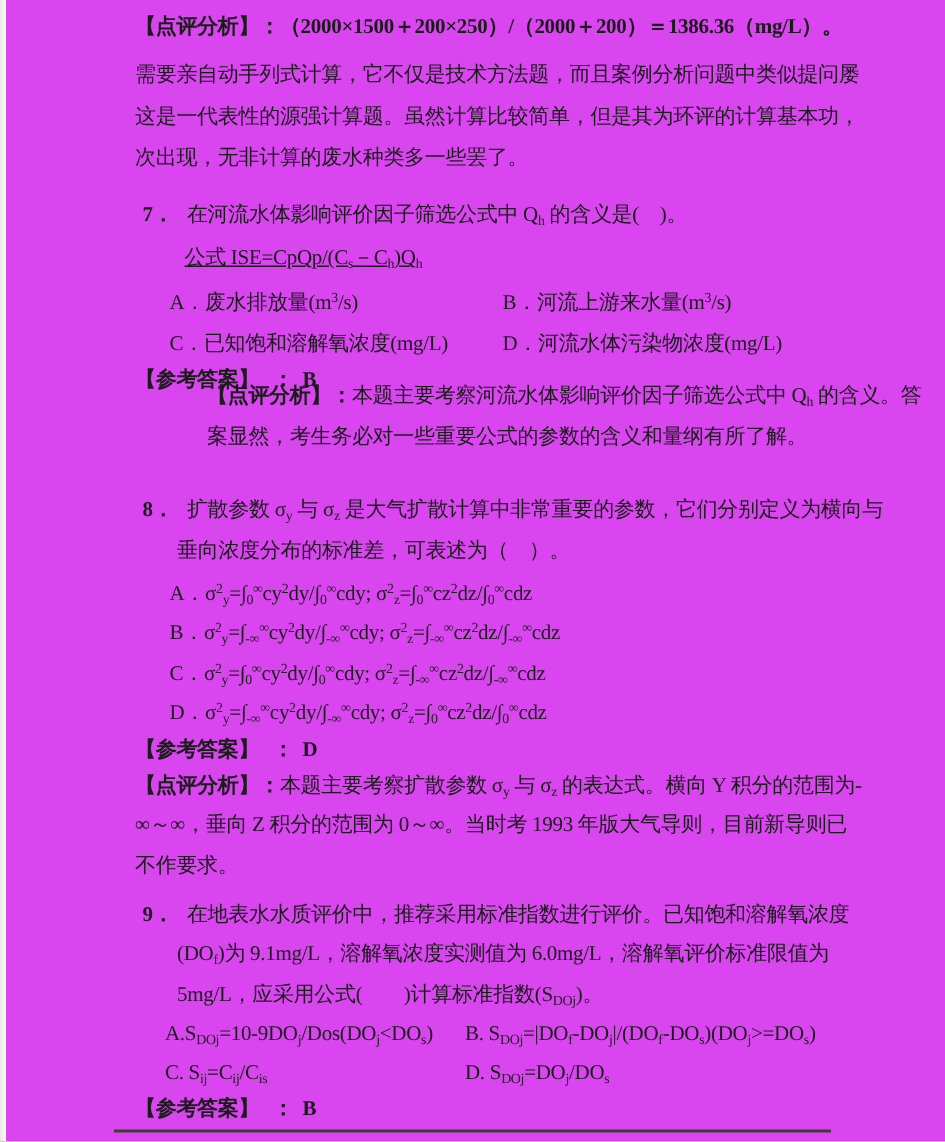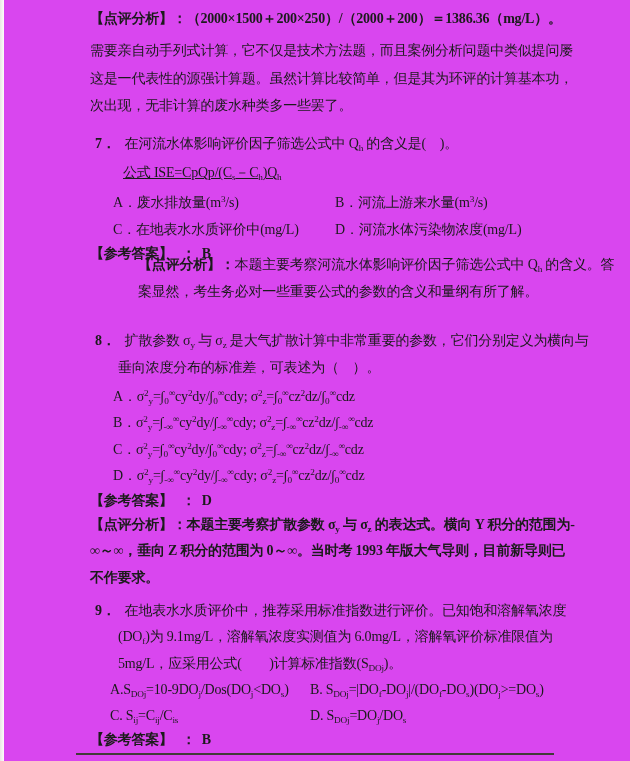--- a/index.html
+++ b/index.html
@@ -54,21 +54,21 @@
       <b class="qnum">7．</b><span>在河流水体影响评价因子筛选公式中 Q<sub>h</sub> 的含义是(　)。</span>
     </div>
     <div class="line formula-line">公式 ISE=CpQp/(C<sub>s</sub>－C<sub>h</sub>)Q<sub>h</sub></div>
   </div>
   <div class="blk opts" id="q7-options" style="top:189px;">
     <div class="line optrow q7">
       <span class="col1">A．废水排放量(m<sup>3</sup>/s)</span>
       <span>B．河流上游来水量(m<sup>3</sup>/s)</span>
     </div>
     <div class="line optrow q7">
-      <span class="col1">C．在地表水水质评价中(mg/L)</span>
+      <span class="col1">C．已知饱和溶解氧浓度(mg/L)</span>
       <span>D．河流水体污染物浓度(mg/L)</span>
     </div>
   </div>
   <div class="blk" id="q7-answer" style="top:240px;">
     <div class="line ansline">
       <b>【参考答案】</b><span class="anscolon">：</span><span class="ansletter">B</span>
     </div>
   </div>
   <div class="blk" id="q7-analysis" style="top:251px;margin-left:48px;">
     <div class="line">
@@ -87,21 +87,21 @@
     <div class="line">A．σ<sup>2</sup><sub>y</sub>=∫<sub>0</sub><sup>∞</sup>cy<sup>2</sup>dy/∫<sub>0</sub><sup>∞</sup>cdy; σ<sup>2</sup><sub>z</sub>=∫<sub>0</sub><sup>∞</sup>cz<sup>2</sup>dz/∫<sub>0</sub><sup>∞</sup>cdz</div>
     <div class="line">B．σ<sup>2</sup><sub>y</sub>=∫<sub>-∞</sub><sup>∞</sup>cy<sup>2</sup>dy/∫<sub>-∞</sub><sup>∞</sup>cdy; σ<sup>2</sup><sub>z</sub>=∫<sub>-∞</sub><sup>∞</sup>cz<sup>2</sup>dz/∫<sub>-∞</sub><sup>∞</sup>cdz</div>
     <div class="line">C．σ<sup>2</sup><sub>y</sub>=∫<sub>0</sub><sup>∞</sup>cy<sup>2</sup>dy/∫<sub>0</sub><sup>∞</sup>cdy; σ<sup>2</sup><sub>z</sub>=∫<sub>-∞</sub><sup>∞</sup>cz<sup>2</sup>dz/∫<sub>-∞</sub><sup>∞</sup>cdz</div>
     <div class="line">D．σ<sup>2</sup><sub>y</sub>=∫<sub>-∞</sub><sup>∞</sup>cy<sup>2</sup>dy/∫<sub>-∞</sub><sup>∞</sup>cdy; σ<sup>2</sup><sub>z</sub>=∫<sub>0</sub><sup>∞</sup>cz<sup>2</sup>dz/∫<sub>0</sub><sup>∞</sup>cdz</div>
   </div>
   <div class="blk" id="q8-answer" style="top:487px;">
     <div class="line ansline">
       <b>【参考答案】</b><span class="anscolon">：</span><span class="ansletter">D</span>
     </div>
   </div>
-  <div class="blk tight" id="q8-analysis" style="top:512px;font-weight:bold;">
+  <div class="blk tight" id="q8-analysis" style="top:512px;">
     <div class="line">
       <b>【点评分析】：</b><span>本题主要考察扩散参数 σ<sub>y</sub> 与 σ<sub>z</sub> 的表达式。横向 Y 积分的范围为-</span>
     </div>
     <div class="line">∞～∞，垂向 Z 积分的范围为 0～∞。当时考 1993 年版大气导则，目前新导则已</div>
     <div class="line">不作要求。</div>
   </div>
 
   <div class="blk tight" id="q9-question" style="top:598px;padding-left:5px;">
     <div class="line">
       <b class="qnum">9．</b><span>在地表水水质评价中，推荐采用标准指数进行评价。已知饱和溶解氧浓度</span>

